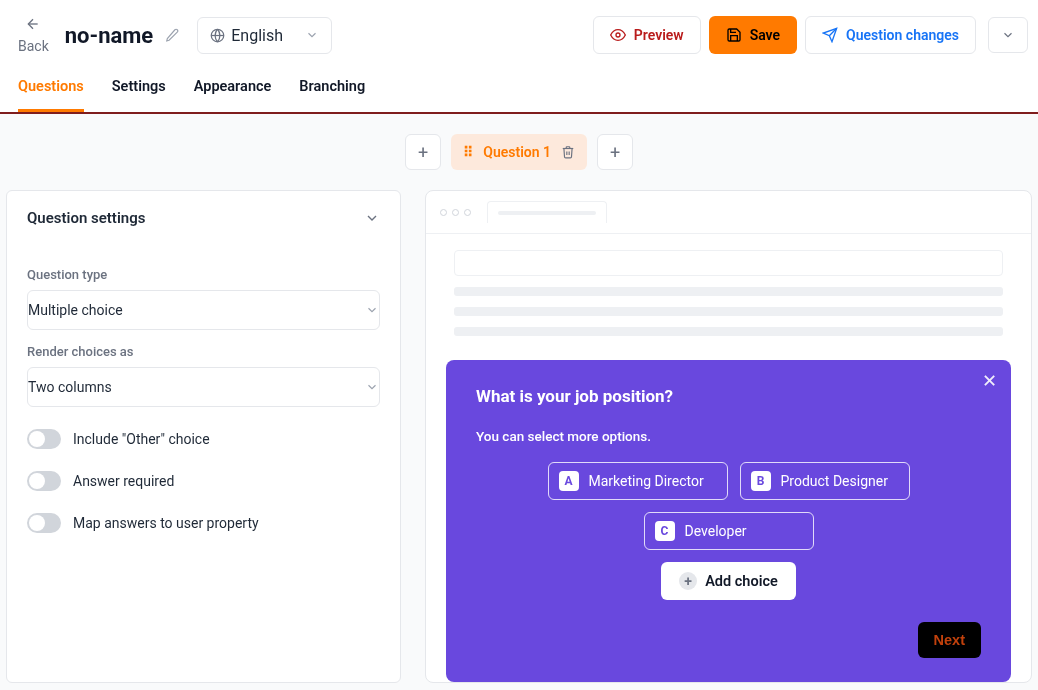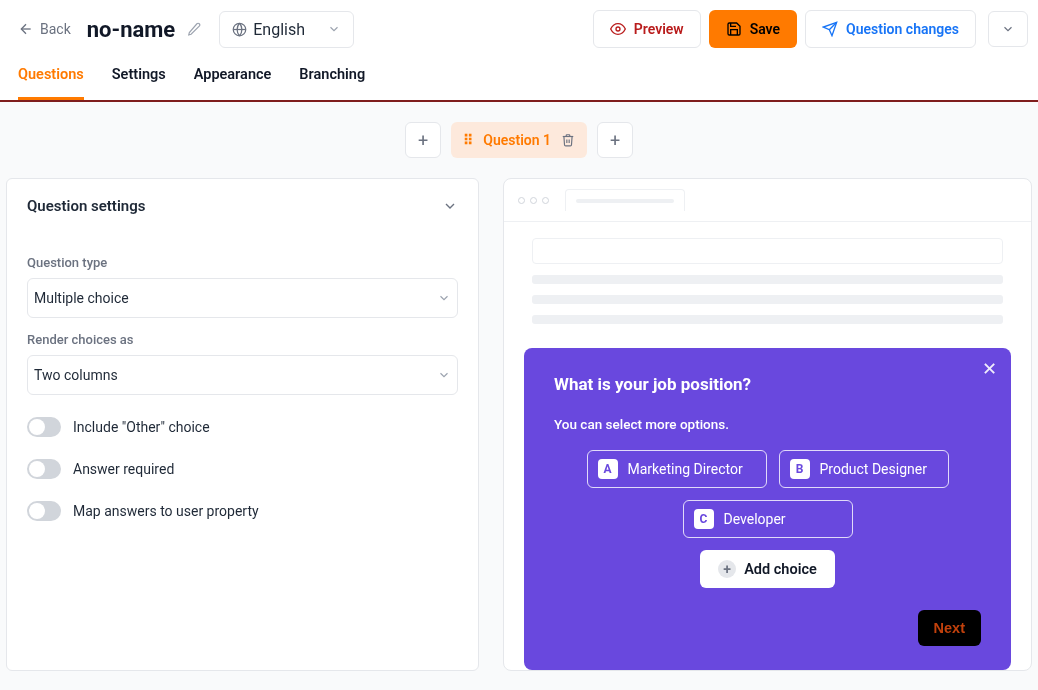--- a/index.html
+++ b/index.html
@@ -1,19 +1,19 @@
 <!DOCTYPE html>
 <html><head>
   <meta charset="utf-8">
   <style>
     * { box-sizing: border-box; margin: 0; padding: 0; }
     body { font-family: -apple-system, BlinkMacSystemFont, "Segoe UI", Roboto, sans-serif; background: #f9fafb; color: #1f2937; width: 1038px; height: 690px; overflow: hidden; }
     
     .header { display: flex; align-items: center; padding: 10px 10px 0 10px; gap: 8px; background: #fff; }
-    .back-btn { display: flex; align-items: center; gap: 6px; color: #6b7280; font-size: 14px; padding: 6px 8px; cursor: pointer; }
+    .back-btn { display: flex; align-items: center; gap: 6px; color: #6b7280; font-size: 14px; padding: 6px 8px; cursor: pointer; flex-direction: column; }
     .title-wrap { display: flex; align-items: center; gap: 12px; }
     .title { font-size: 22px; font-weight: 700; color: #111827; }
     .edit-icon { color: #9ca3af; }
     .lang-select { display: flex; align-items: center; gap: 6px; border: 1px solid #e5e7eb; border-radius: 6px; padding: 8px 12px; font-size: 16px; margin-left: 10px; cursor: pointer; width: 135px; justify-content: space-between; }
     .lang-left { display: flex; align-items: center; gap: 6px; }
     .spacer { flex: 1; }
     .btn { display: inline-flex; align-items: center; gap: 8px; border-radius: 6px; padding: 10px 16px; font-size: 14px; font-weight: 600; cursor: pointer; border: 1px solid transparent; }
     .btn-outline { background: #fff; border-color: #e5e7eb; color: #b91c1c; margin-left: 35px; }
     .btn-orange { background: #ff7a00; color: #000000; }
     .btn-publish { background: #fff; border-color: #e5e7eb; color: #1774f6; }
@@ -23,25 +23,25 @@
     .tab { padding-bottom: 14px; cursor: pointer; }
     .tab.active { color: #ff7a00; border-bottom: 3px solid #ff7a00; }
     
     .toolbar { display: flex; justify-content: center; gap: 10px; padding: 20px 0; }
     .sq-btn { width: 36px; height: 36px; border: 1px solid #e5e7eb; border-radius: 6px; background: #fff; display: flex; align-items: center; justify-content: center; color: #6b7280; cursor: pointer; font-size: 18px; }
     .q-chip { display: flex; align-items: center; gap: 10px; background: #fde9dc; color: #ff7a00; border-radius: 6px; padding: 8px 12px; font-size: 14px; font-weight: 600; cursor: pointer; }
     .chip-trash { color: #6b7280; }
     
     .content { display: flex; gap: 24px; padding: 0 6px; }
     .panel { background: #fff; border: 1px solid #e5e7eb; border-radius: 8px; }
-    .left-panel { width: 473px; border-radius: 6px; }
+    .left-panel { width: 395px; border-radius: 6px; }
     .panel-header { display: flex; justify-content: space-between; align-items: center; padding: 18px 20px; cursor: pointer; font-size: 15px; font-weight: 600; }
     .panel-body { padding: 8px 20px 22px 20px; }
     .field-label { font-size: 13px; color: #6b7280; margin-top: 14px; margin-bottom: 8px; font-weight: 500; }
-    .select { width: 100%; border: 1px solid #e5e7eb; border-radius: 6px; padding: 11px 6px; font-size: 14px; display: flex; justify-content: space-between; align-items: center; cursor: pointer; color: #1f2937; }
+    .select { width: 100%; border: 1px solid #e5e7eb; border-radius: 6px; padding: 11px 0; font-size: 14px; display: flex; justify-content: space-between; align-items: center; cursor: pointer; color: #1f2937; }
     .toggle-row { display: flex; align-items: center; gap: 12px; margin-top: 22px; font-size: 14px; }
     .toggle { width: 34px; height: 20px; border-radius: 20px; background: #d1d5db; position: relative; cursor: pointer; border: 2px solid #d1d5db; }
     .toggle::after { content: ''; position: absolute; width: 16px; height: 16px; border-radius: 50%; background: #fff; top: 0; left: 0; }
     
     .right-panel { flex: 1; overflow: hidden; }
     .browser-bar { display: flex; align-items: center; gap: 16px; padding: 10px 14px; border-bottom: 1px solid #eef0f3; }
     .dots { display: flex; gap: 5px; }
     .dot { width: 7px; height: 7px; border-radius: 50%; border: 1px solid #d1d5db; }
     .btab { width: 120px; height: 22px; border: 1px solid #eef0f3; border-bottom: none; border-radius: 4px 4px 0 0; position: relative; }
     .btab::after { content: ''; position: absolute; top: 9px; left: 10px; right: 10px; height: 4px; background: #eef0f3; border-radius: 2px; }

